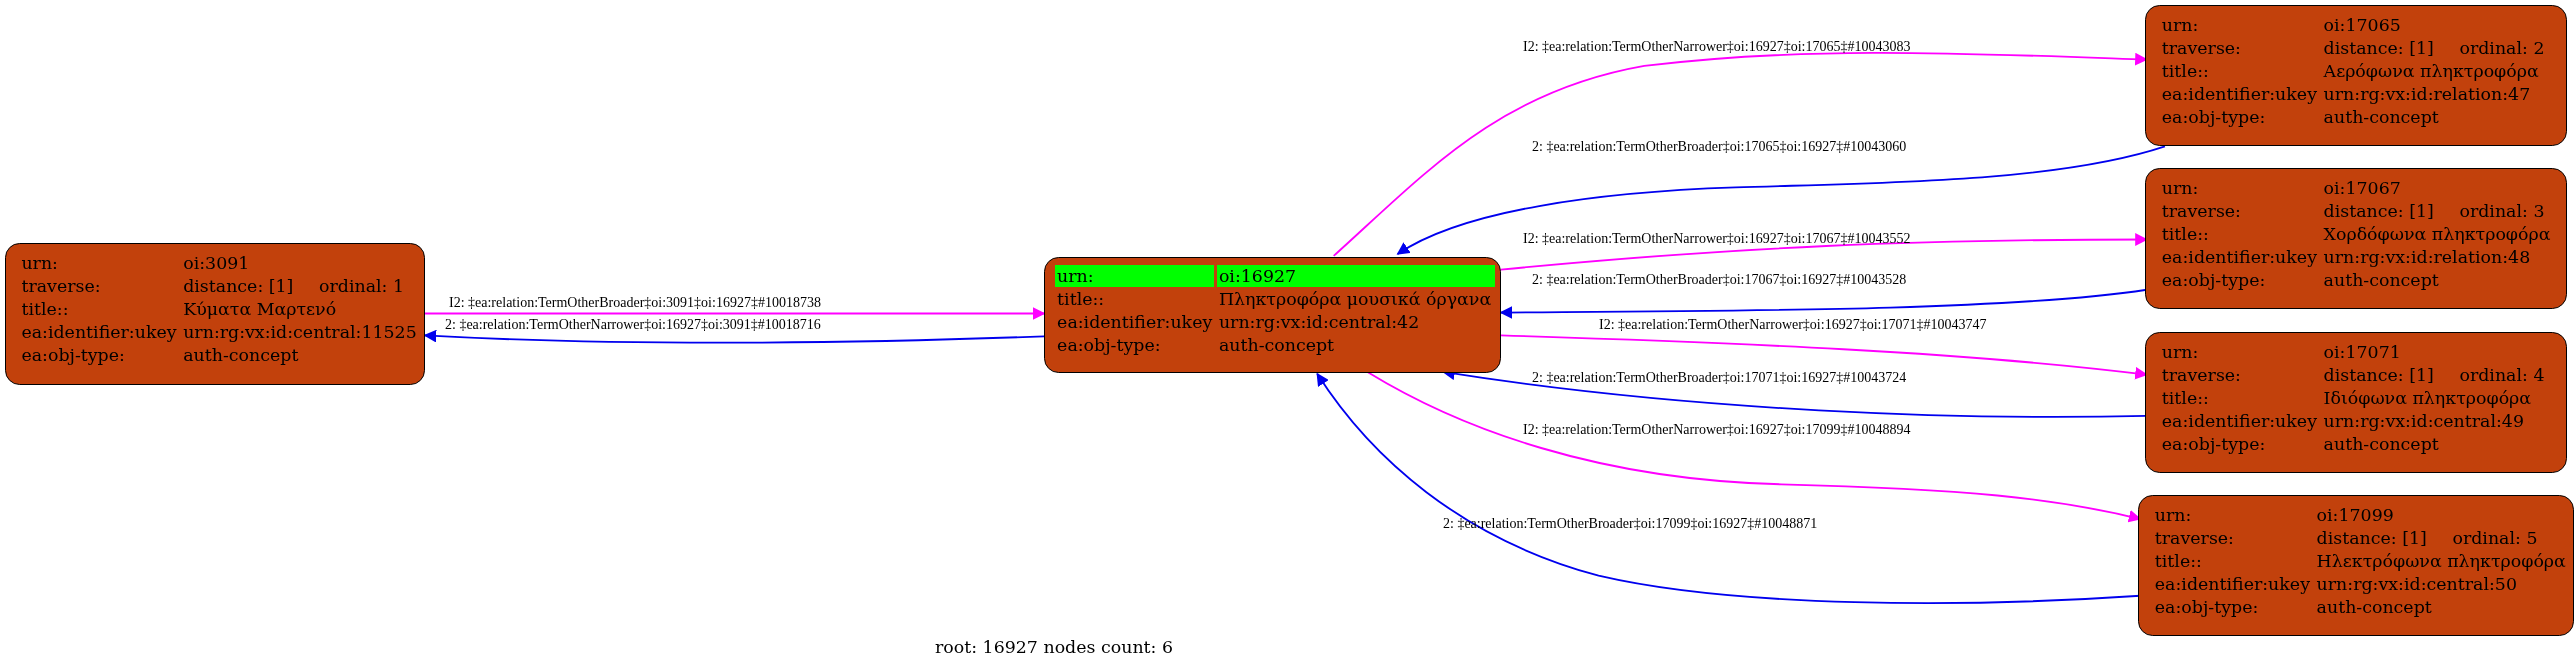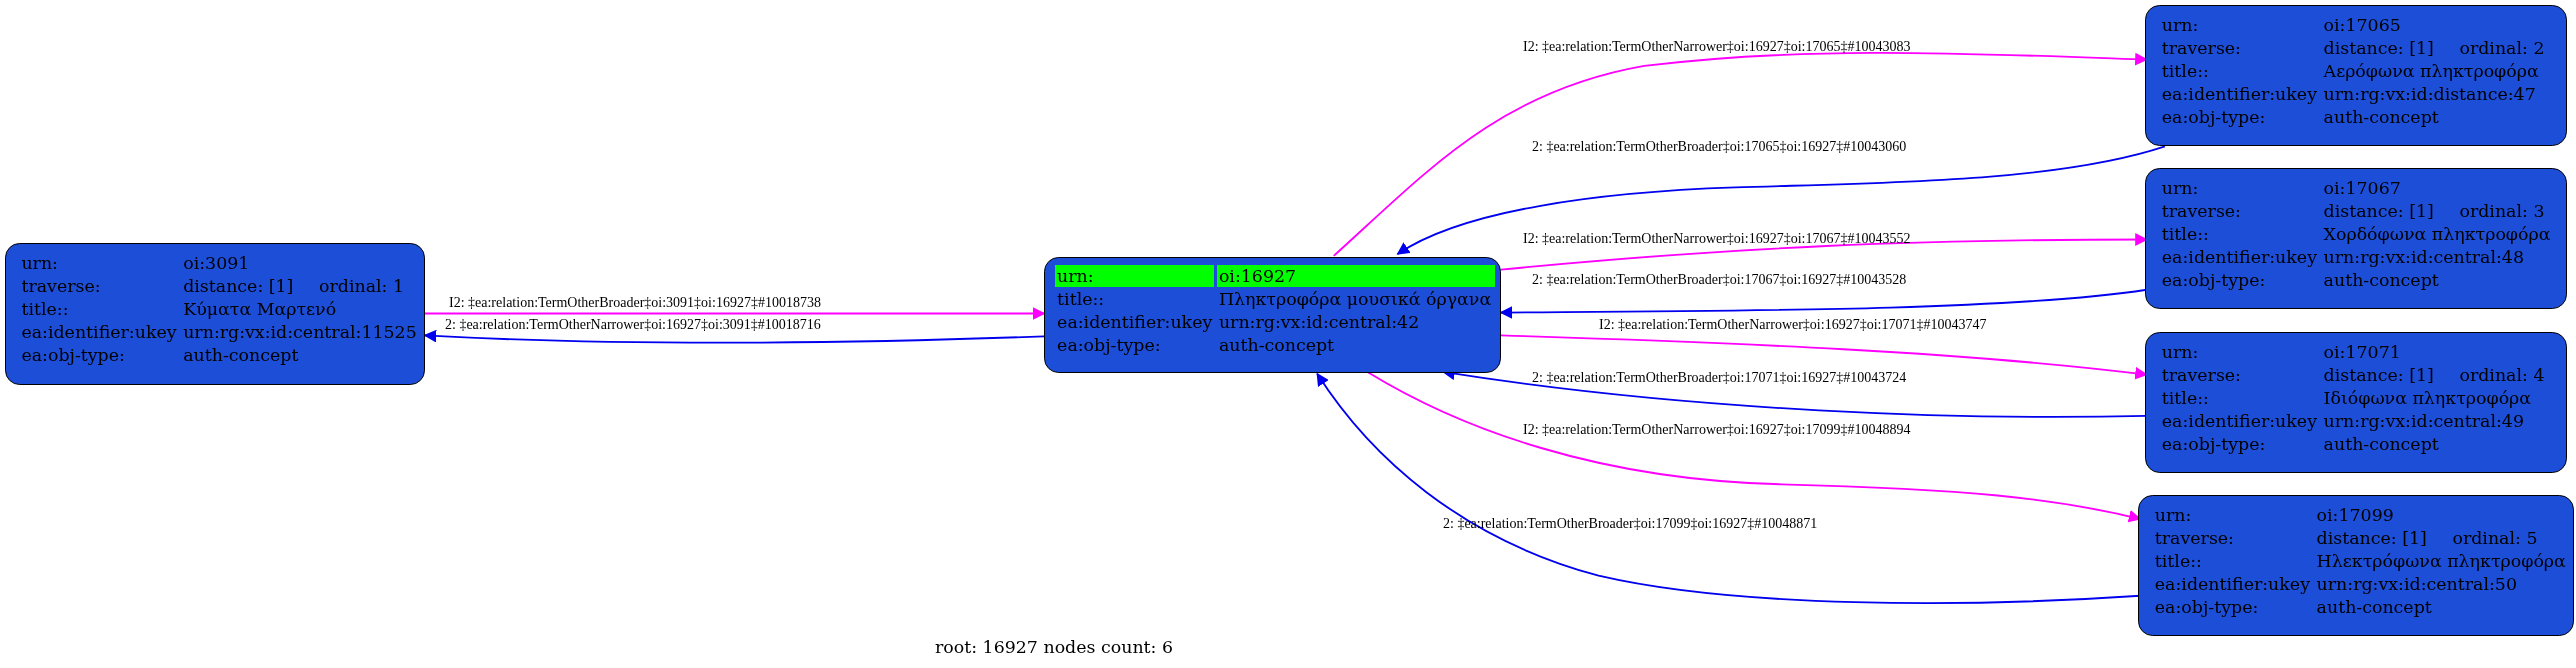--- a/index.html
+++ b/index.html
@@ -1,19 +1,19 @@
 <!DOCTYPE html>
 <html style="font-size:14.6px"><head>
 <meta charset="utf-8">
 <style>
   html, body { margin: 0; padding: 0; background: #ffffff; }
   body { width: 2576px; height: 669px; position: relative; overflow: hidden;
          font-family: "DejaVu Serif", "Liberation Serif", serif; color: #000; }
   #graph { position: absolute; left: 0; top: 0; width: 2576px; height: 669px; }
-  .node { position: absolute; border: 1.8px solid #000; border-radius: 14.6px; background: #1d4ed8; box-sizing: border-box; padding: 7.3px 11px; }
+  .node { position: absolute; border: 1.8px solid #000; border-radius: 14.6px; background: #c2410c; box-sizing: border-box; padding: 7.3px 11px; }
   .node table { border-collapse: separate; border-spacing: 3.7px 1.8px; font-size: 17.4px; line-height: 22px; }
   .node td { padding: 0 1.8px; white-space: nowrap; vertical-align: middle; }
   .node td.key { min-width: 155px; }
   .node tr.highlight td { background: #00ff00; }
   .trav-ord { display: inline-block; margin-left: 25.6px; }
   .edge-label { position: absolute; font-size: 14px; white-space: nowrap; line-height: 20px; font-family: Liberation Serif, serif; }
   .footer { position: absolute; left: 0; width: 2108px; top: 637px; text-align: center; font-size: 17.4px; }
 </style>
 </head>
 <body>
@@ -100,21 +100,21 @@
     <tr>
           <td class="key">traverse:</td>
           <td><span>distance: [1]</span><span class="trav-ord">ordinal: 2</span></td>
         </tr>
     <tr>
           <td class="key">title::</td>
           <td>Αερόφωνα πληκτροφόρα</td>
         </tr>
     <tr>
           <td class="key">ea:identifier:ukey</td>
-          <td>urn:rg:vx:id:distance:47</td>
+          <td>urn:rg:vx:id:relation:47</td>
         </tr>
     <tr>
           <td class="key">ea:obj-type:</td>
           <td>auth-concept</td>
         </tr>
   </tbody>
     </table>
 </div>
 
 <div class="node" style="left:2145px; top:168px; width:422px; height:141px;">
@@ -127,21 +127,21 @@
     <tr>
           <td class="key">traverse:</td>
           <td><span>distance: [1]</span><span class="trav-ord">ordinal: 3</span></td>
         </tr>
     <tr>
           <td class="key">title::</td>
           <td>Χορδόφωνα πληκτροφόρα</td>
         </tr>
     <tr>
           <td class="key">ea:identifier:ukey</td>
-          <td>urn:rg:vx:id:central:48</td>
+          <td>urn:rg:vx:id:relation:48</td>
         </tr>
     <tr>
           <td class="key">ea:obj-type:</td>
           <td>auth-concept</td>
         </tr>
   </tbody>
     </table>
 </div>
 
 <div class="node" style="left:2145px; top:332px; width:422px; height:141px;">

